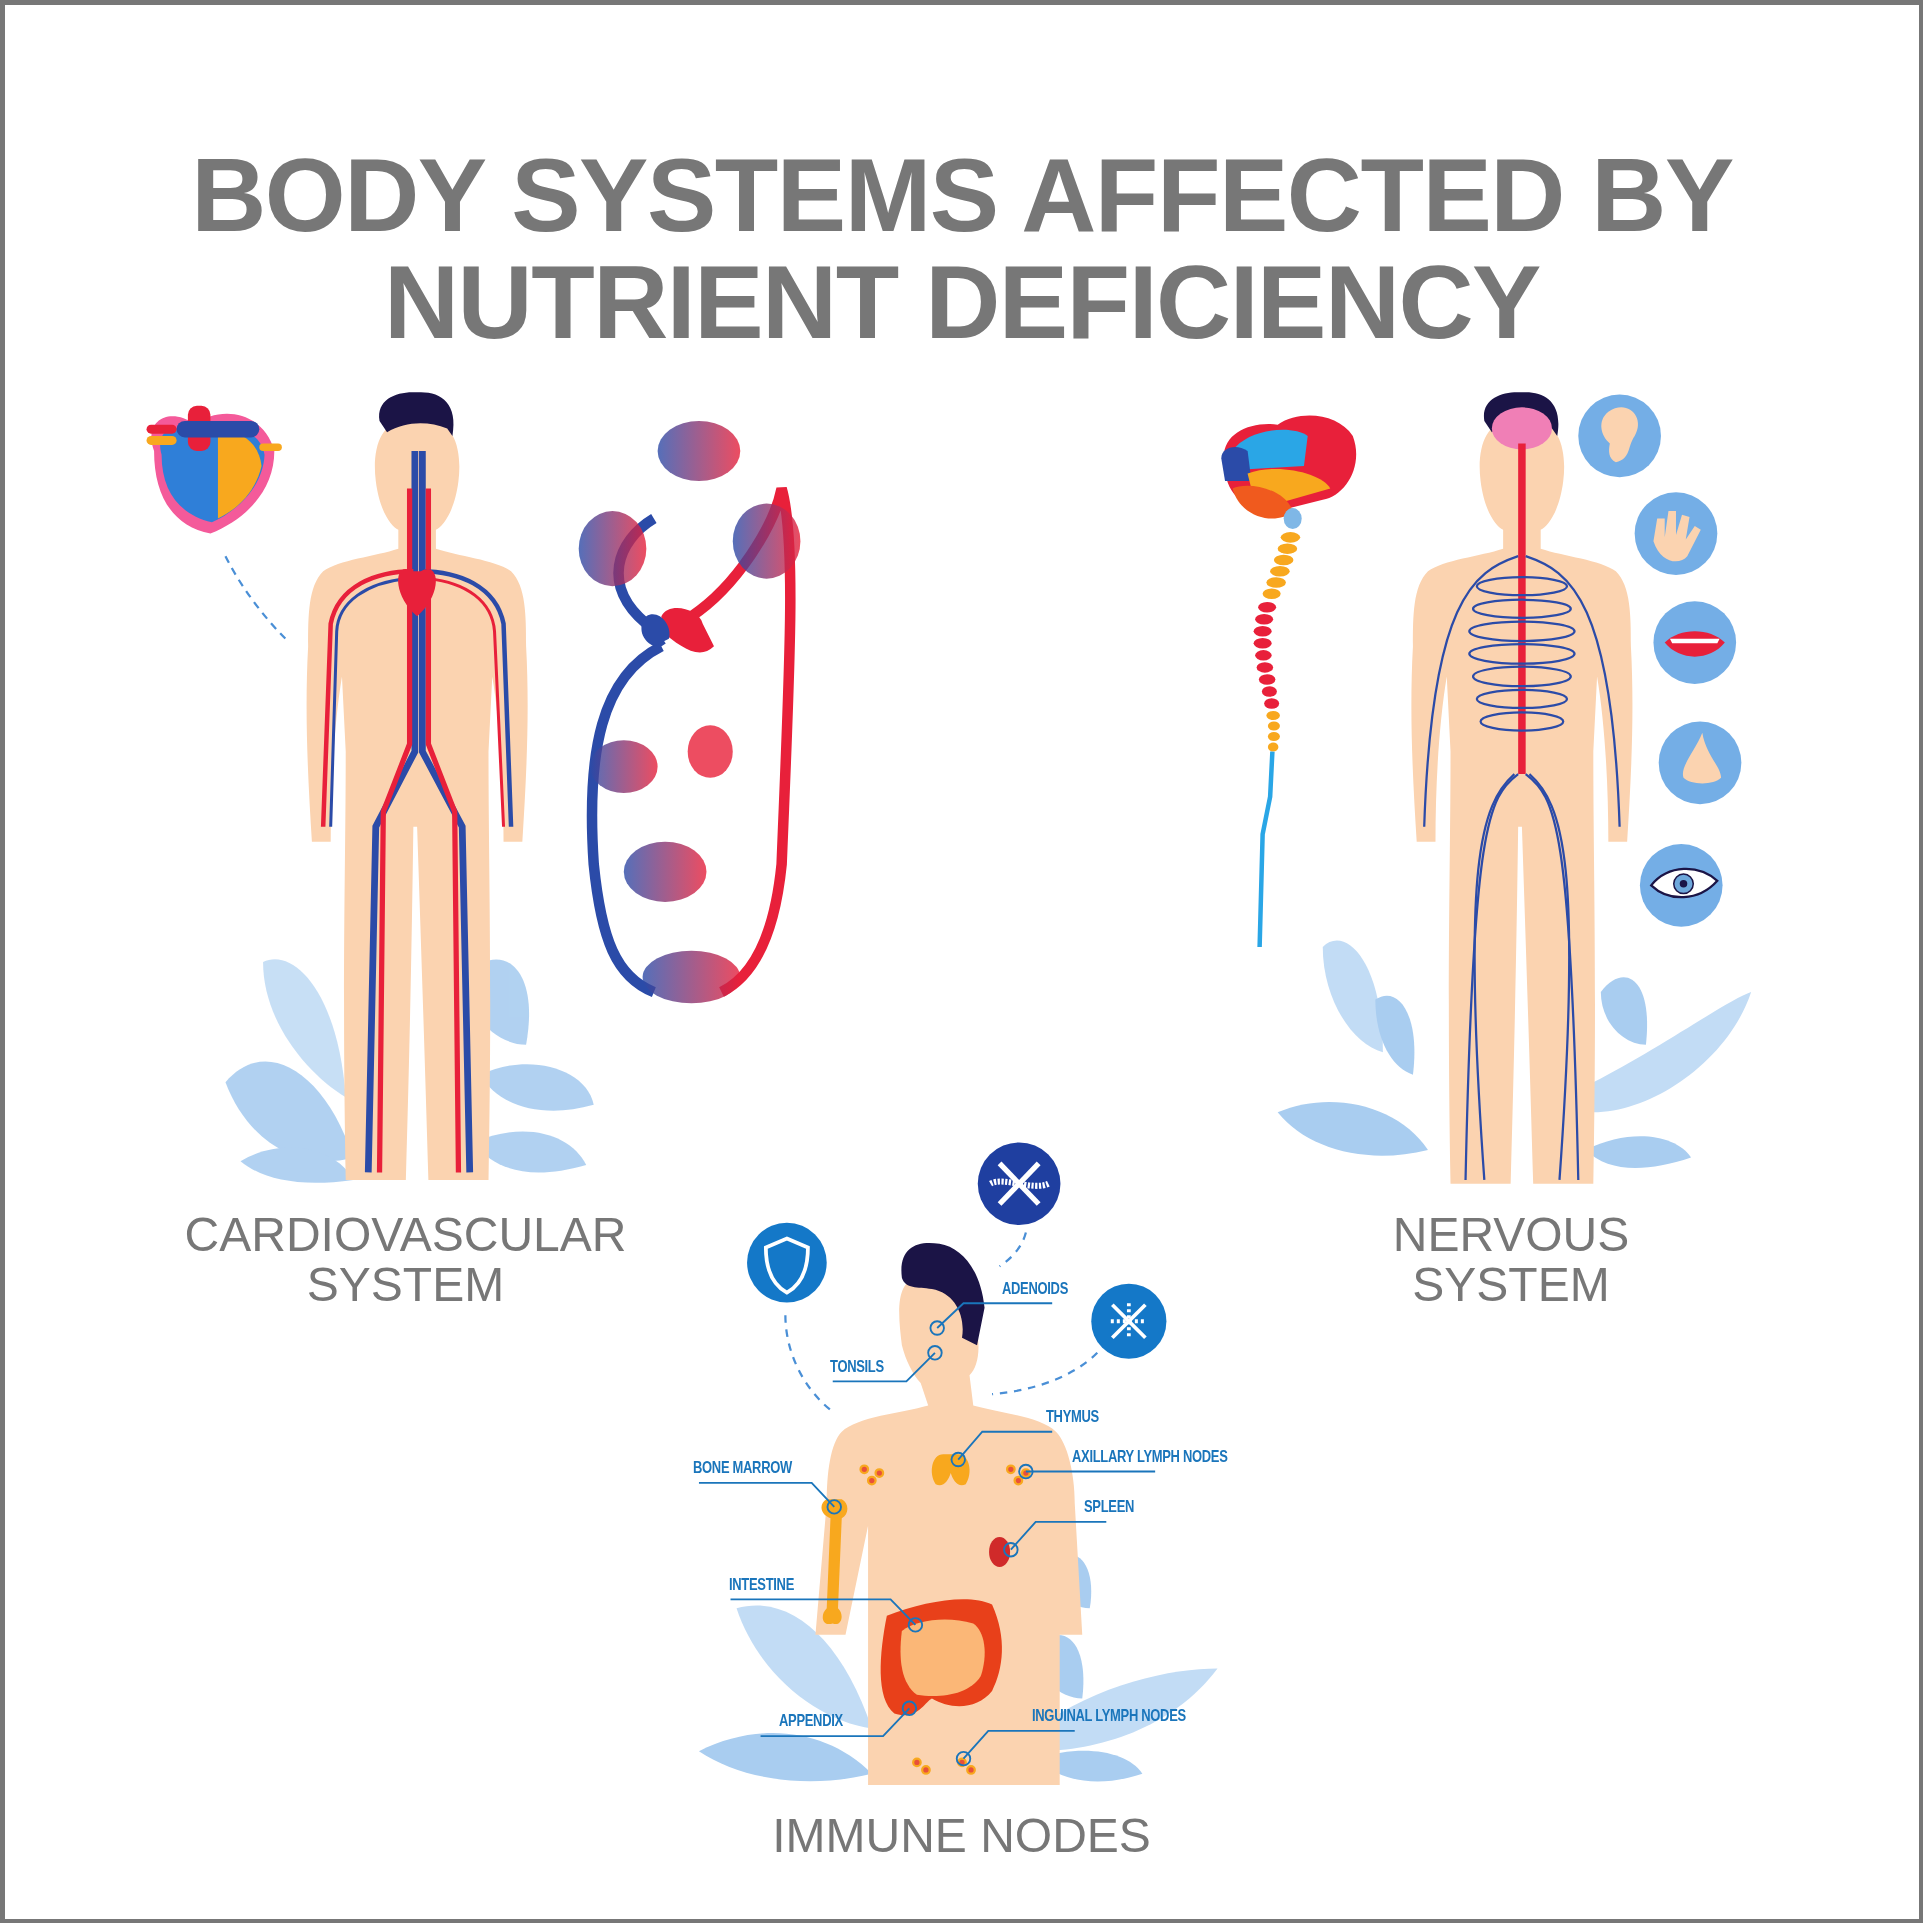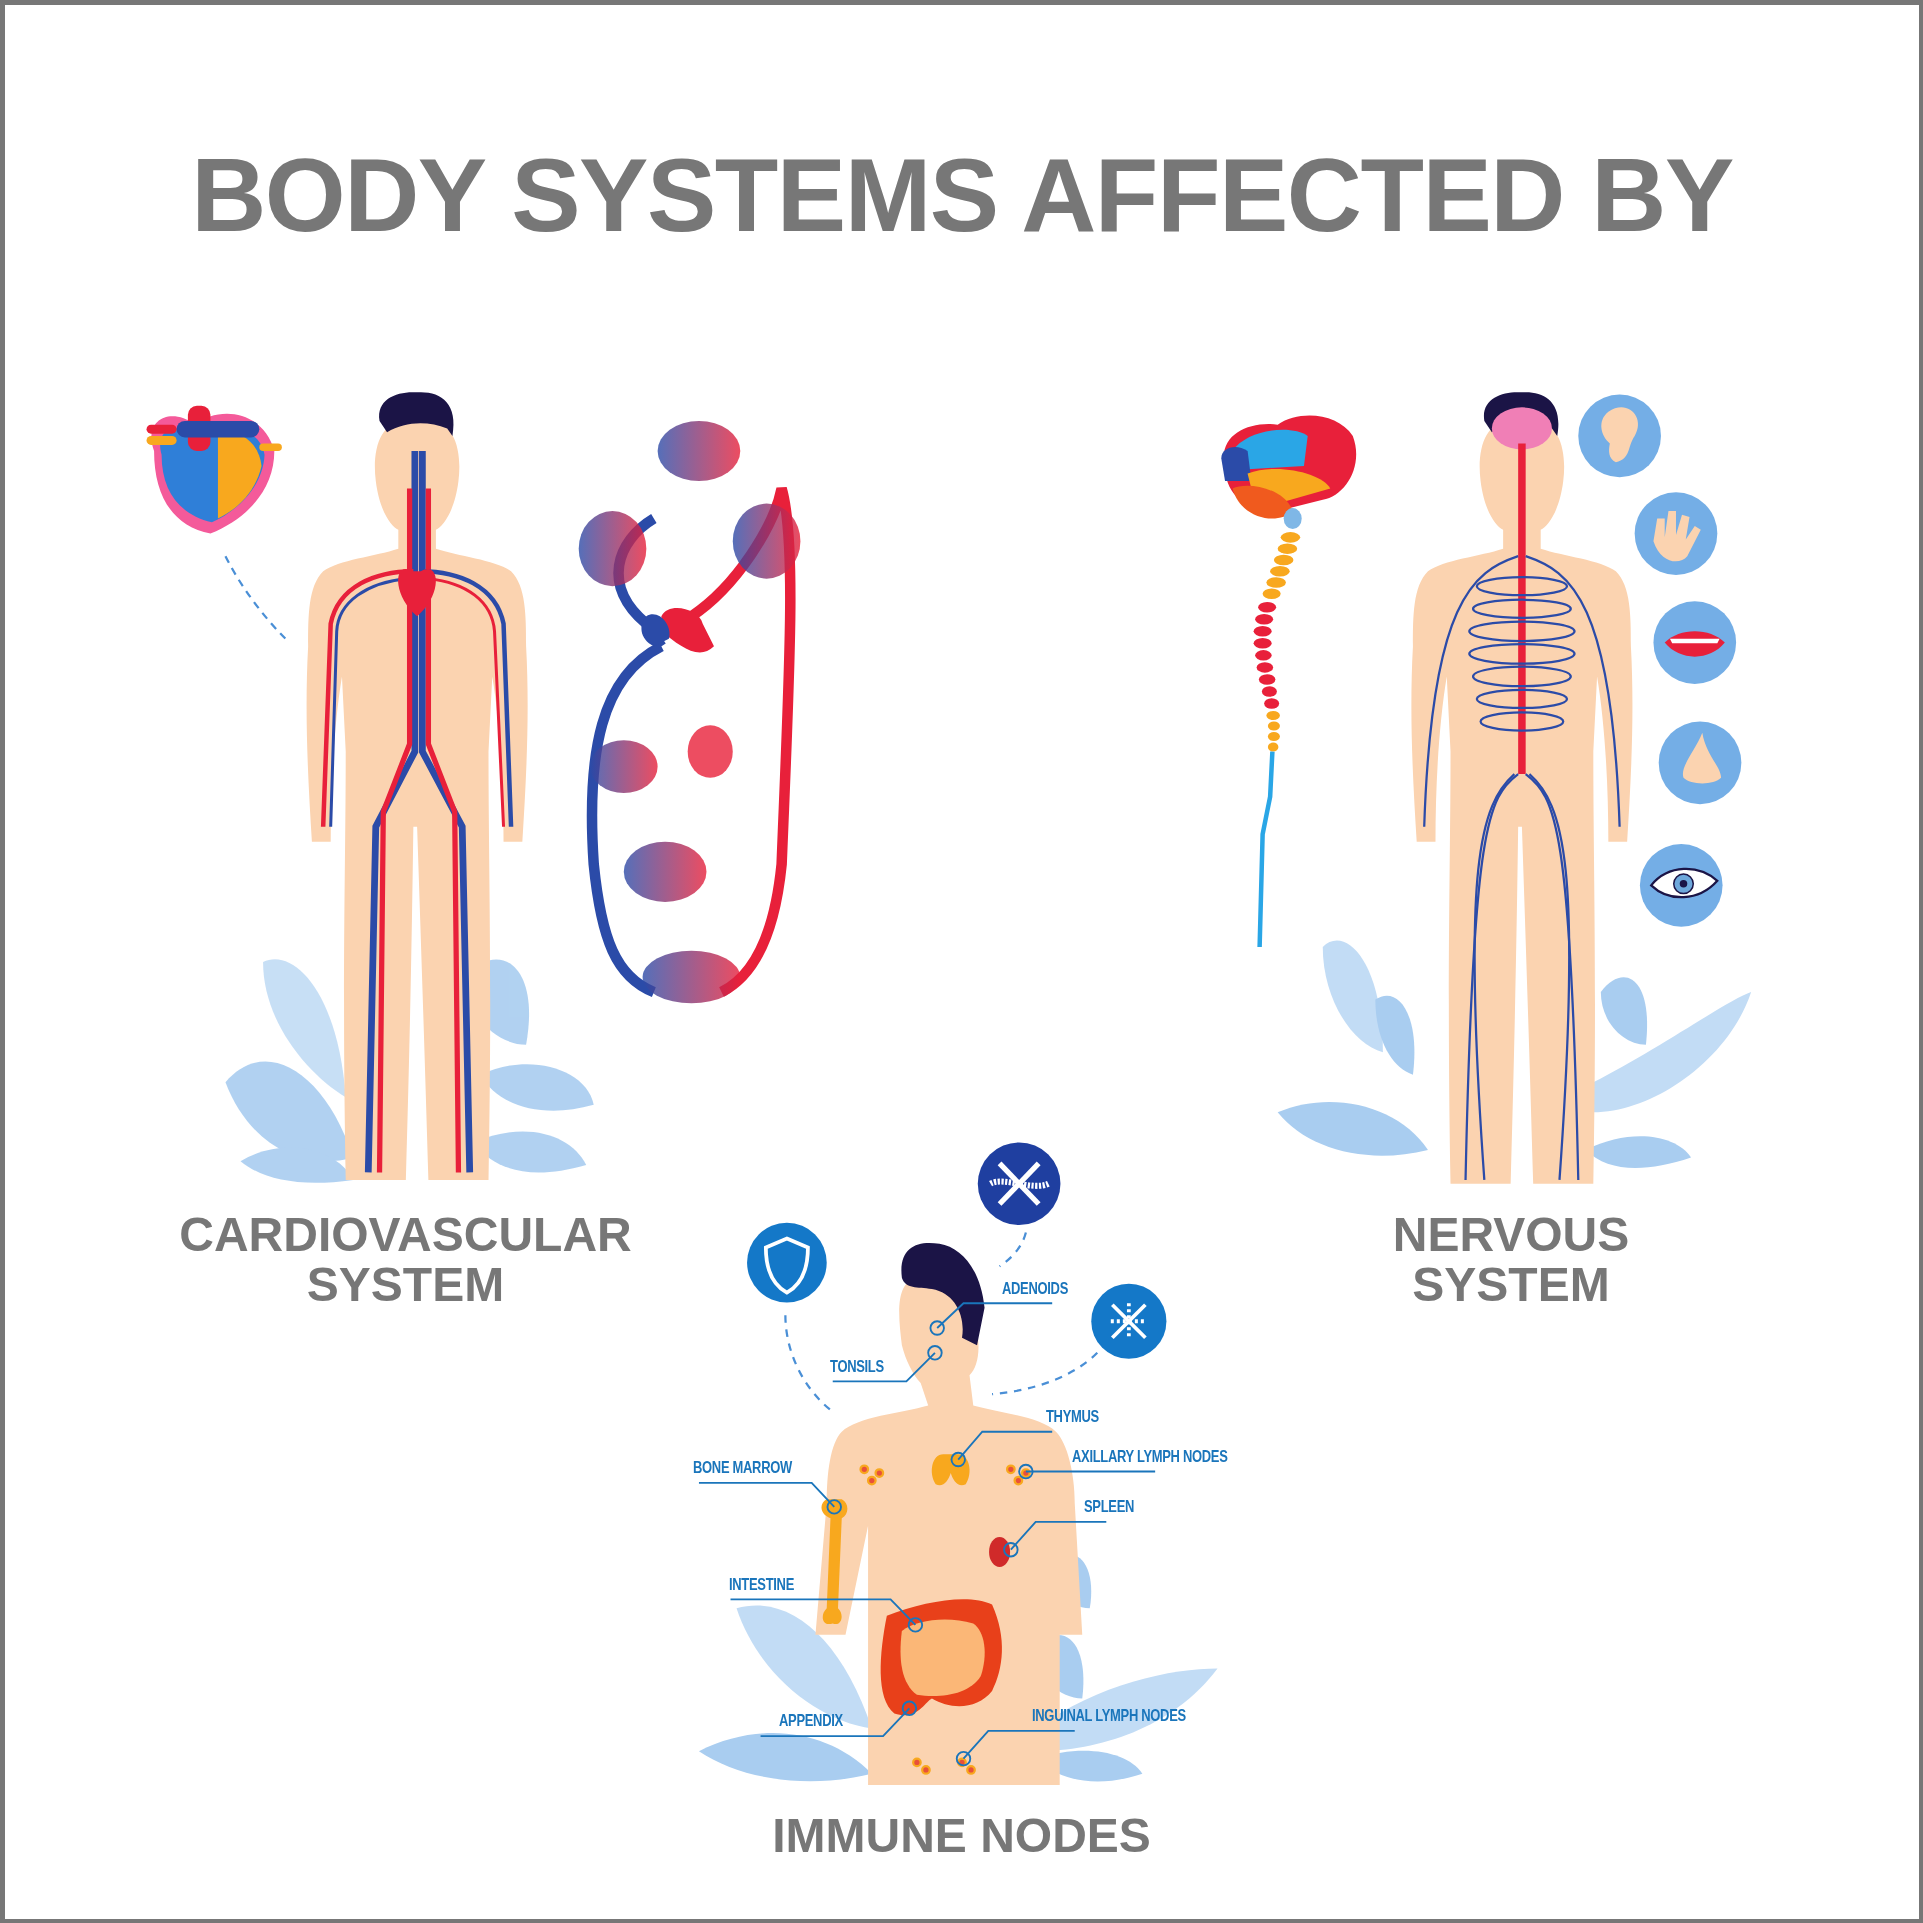--- a/index.html
+++ b/index.html
@@ -1,30 +1,31 @@
 <!DOCTYPE html>
 <html style="font-size:12px"><head>
 <meta charset="utf-8">
 <style>
   html,body{margin:0;padding:0;background:#fff;}
   body{width:1924px;height:1924px;position:relative;overflow:hidden;font-family:"Liberation Sans",sans-serif;}
   .frame{position:absolute;inset:0;border:5.3px solid #777;box-sizing:border-box;}
   .title{position:absolute;left:0;right:0;top:124px;text-align:center;color:#777;font-weight:bold;font-size:104px;line-height:107px;letter-spacing:-1.5px;margin-top:18px;}
-  .sys-label{position:absolute;text-align:center;color:#777;font-weight:bold;font-size:48px;line-height:50px;}
+  .sys-label{position:absolute;text-align:center;color:#777;font-weight:normal;font-size:48px;line-height:50px;}
   .fig{position:absolute;}
   .olabel{position:absolute;color:#1a75bb;font-family:"Liberation Sans",sans-serif;font-weight:bold;font-size:17.3px;transform:scaleX(0.75);transform-origin:left center;white-space:nowrap;letter-spacing:-0.4px;}
   svg{position:absolute;left:0;top:0;overflow:visible;}
 </style>
 </head>
 <body>
 
 <div class="frame"></div>
 
 <div class="title">
   <div>BODY SYSTEMS AFFECTED BY</div>
+  <div>NUTRIENT DEFICIENCY</div>
 </div>
 
 <svg width="1924" height="1924" viewBox="0 0 2560 2560">
 
   <g fill="#a9cdf0" opacity="0.9">
     <path d="M300 1440 C 350 1380, 430 1420, 470 1540 C 400 1560, 330 1520, 300 1440Z"></path>
     <path d="M350 1280 C 390 1260, 450 1320, 460 1460 C 410 1430, 350 1360, 350 1280Z" fill="#c2dcf5"></path>
     <path d="M320 1545 C 380 1510, 450 1530, 470 1570 C 400 1580, 350 1570, 320 1545Z"></path>
     <path d="M620 1300 C 660 1250, 720 1280, 700 1390 C 660 1390, 620 1350, 620 1300Z"></path>
     <path d="M640 1430 C 700 1400, 780 1420, 790 1470 C 720 1490, 660 1470, 640 1430Z"></path>

